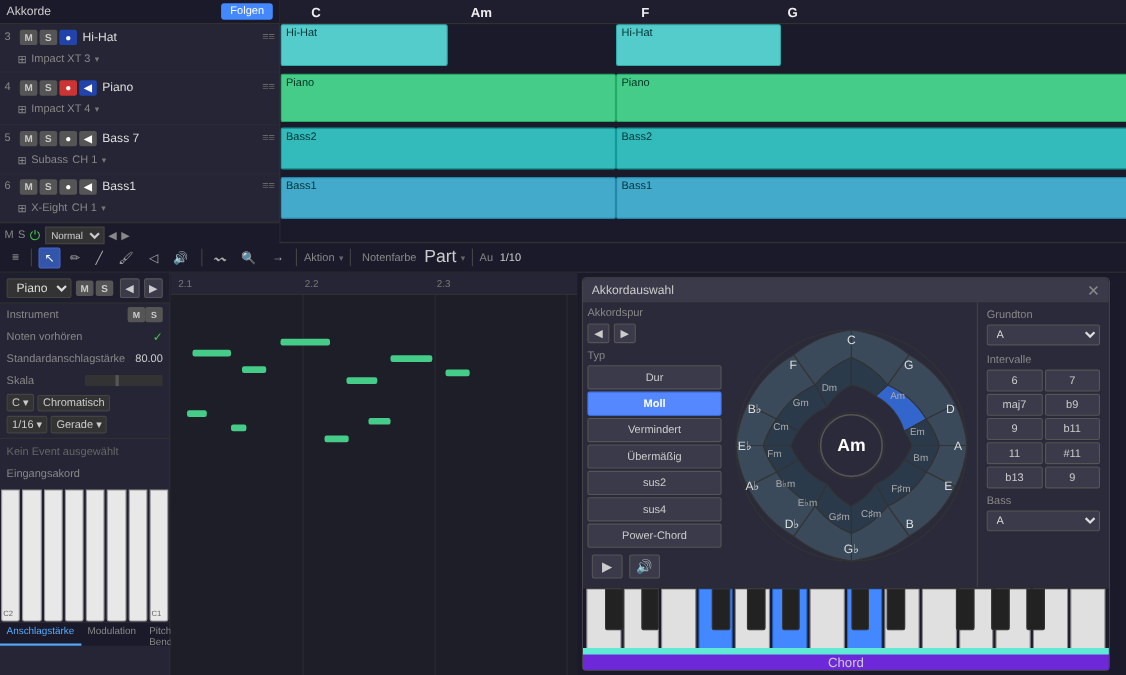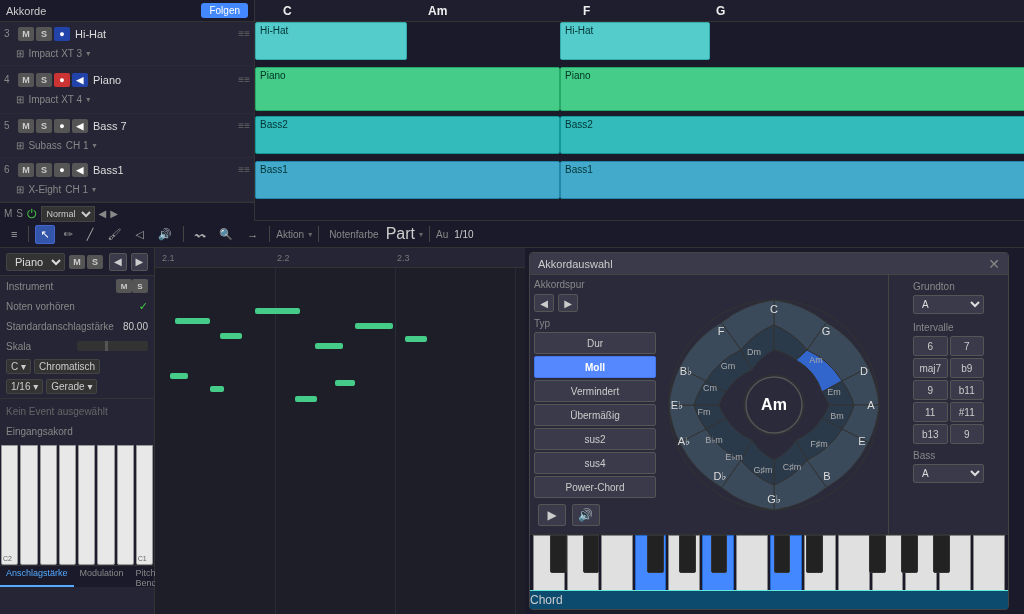--- a/index.html
+++ b/index.html
@@ -74,21 +74,21 @@
     .type-label { font-size: 10px; color: #888; margin-bottom: 3px; }
     .type-btn { width: 100%; height: 22px; background: #3a3a4a; border: 1px solid #555; color: #ccc; border-radius: 2px; cursor: pointer; font-size: 10px; margin-bottom: 2px; text-align: center; display: flex; align-items: center; justify-content: center; }
     .type-btn.active { background: #5588ff; border-color: #4477ee; color: white; font-weight: bold; }
     .chord-actions { display: flex; gap: 6px; padding: 4px; }
     .chord-action-btn { background: #3a3a4a; border: 1px solid #555; color: #ccc; width: 28px; height: 22px; display: flex; align-items: center; justify-content: center; cursor: pointer; border-radius: 2px; font-size: 12px; }
 
     
     .circle-area { flex: 1; display: flex; align-items: center; justify-content: center; position: relative; }
 
     
-    .chord-right { width: 120px; padding: 6px 24px; border-left: 1px solid #444; }
+    .chord-right { width: 120px; padding: 6px 8px; border-left: 1px solid #444; }
     .right-section-label { font-size: 10px; color: #888; margin-bottom: 3px; }
     .right-dropdown { width: 100%; background: #3a3a4a; border: 1px solid #555; color: #ddd; border-radius: 2px; padding: 2px 4px; font-size: 10px; margin-bottom: 8px; }
     .interval-grid { display: grid; grid-template-columns: 1fr 1fr; gap: 2px; margin-bottom: 6px; }
     .interval-btn { background: #3a3a4a; border: 1px solid #555; color: #ccc; height: 20px; display: flex; align-items: center; justify-content: center; cursor: pointer; border-radius: 2px; font-size: 10px; }
     .vel-tab { font-size: 9px; color: #888; cursor: pointer; padding: 2px 6px; }
     .vel-tab.active { color: #55aaff; border-bottom: 2px solid #55aaff; }
 
     
     .circle-svg { width: 220px; height: 220px; }
   </style>
@@ -512,18 +512,18 @@
           <div style="position:absolute;left:37.8%;width:3.5%;height:100%;background:#222;border:1px solid #333;border-radius:0 0 2px 2px;z-index:2;"></div>
           <div style="position:absolute;left:51%;width:3.5%;height:100%;background:#222;border:1px solid #333;border-radius:0 0 2px 2px;z-index:2;"></div>
           <div style="position:absolute;left:57.7%;width:3.5%;height:100%;background:#222;border:1px solid #333;border-radius:0 0 2px 2px;z-index:2;"></div>
           <div style="position:absolute;left:71%;width:3.5%;height:100%;background:#222;border:1px solid #333;border-radius:0 0 2px 2px;z-index:2;"></div>
           <div style="position:absolute;left:77.7%;width:3.5%;height:100%;background:#222;border:1px solid #333;border-radius:0 0 2px 2px;z-index:2;"></div>
           <div style="position:absolute;left:84.4%;width:3.5%;height:100%;background:#222;border:1px solid #333;border-radius:0 0 2px 2px;z-index:2;"></div>
         </div>
       </div>
     </div>
 
-    <div style="height:22px;background:#0c4a6e;border-top:1px solid #5eead4;display:flex;align-items:center;justify-content:flex-start;">
+    <div style="height:22px;background:#6d28d9;border-top:6px solid #5eead4;display:flex;align-items:center;justify-content:center;">
       <span style="font-size:12px;color:#ccc;">Chord</span>
     </div>
   </div>
 
 </div>
 
 </body></html>

